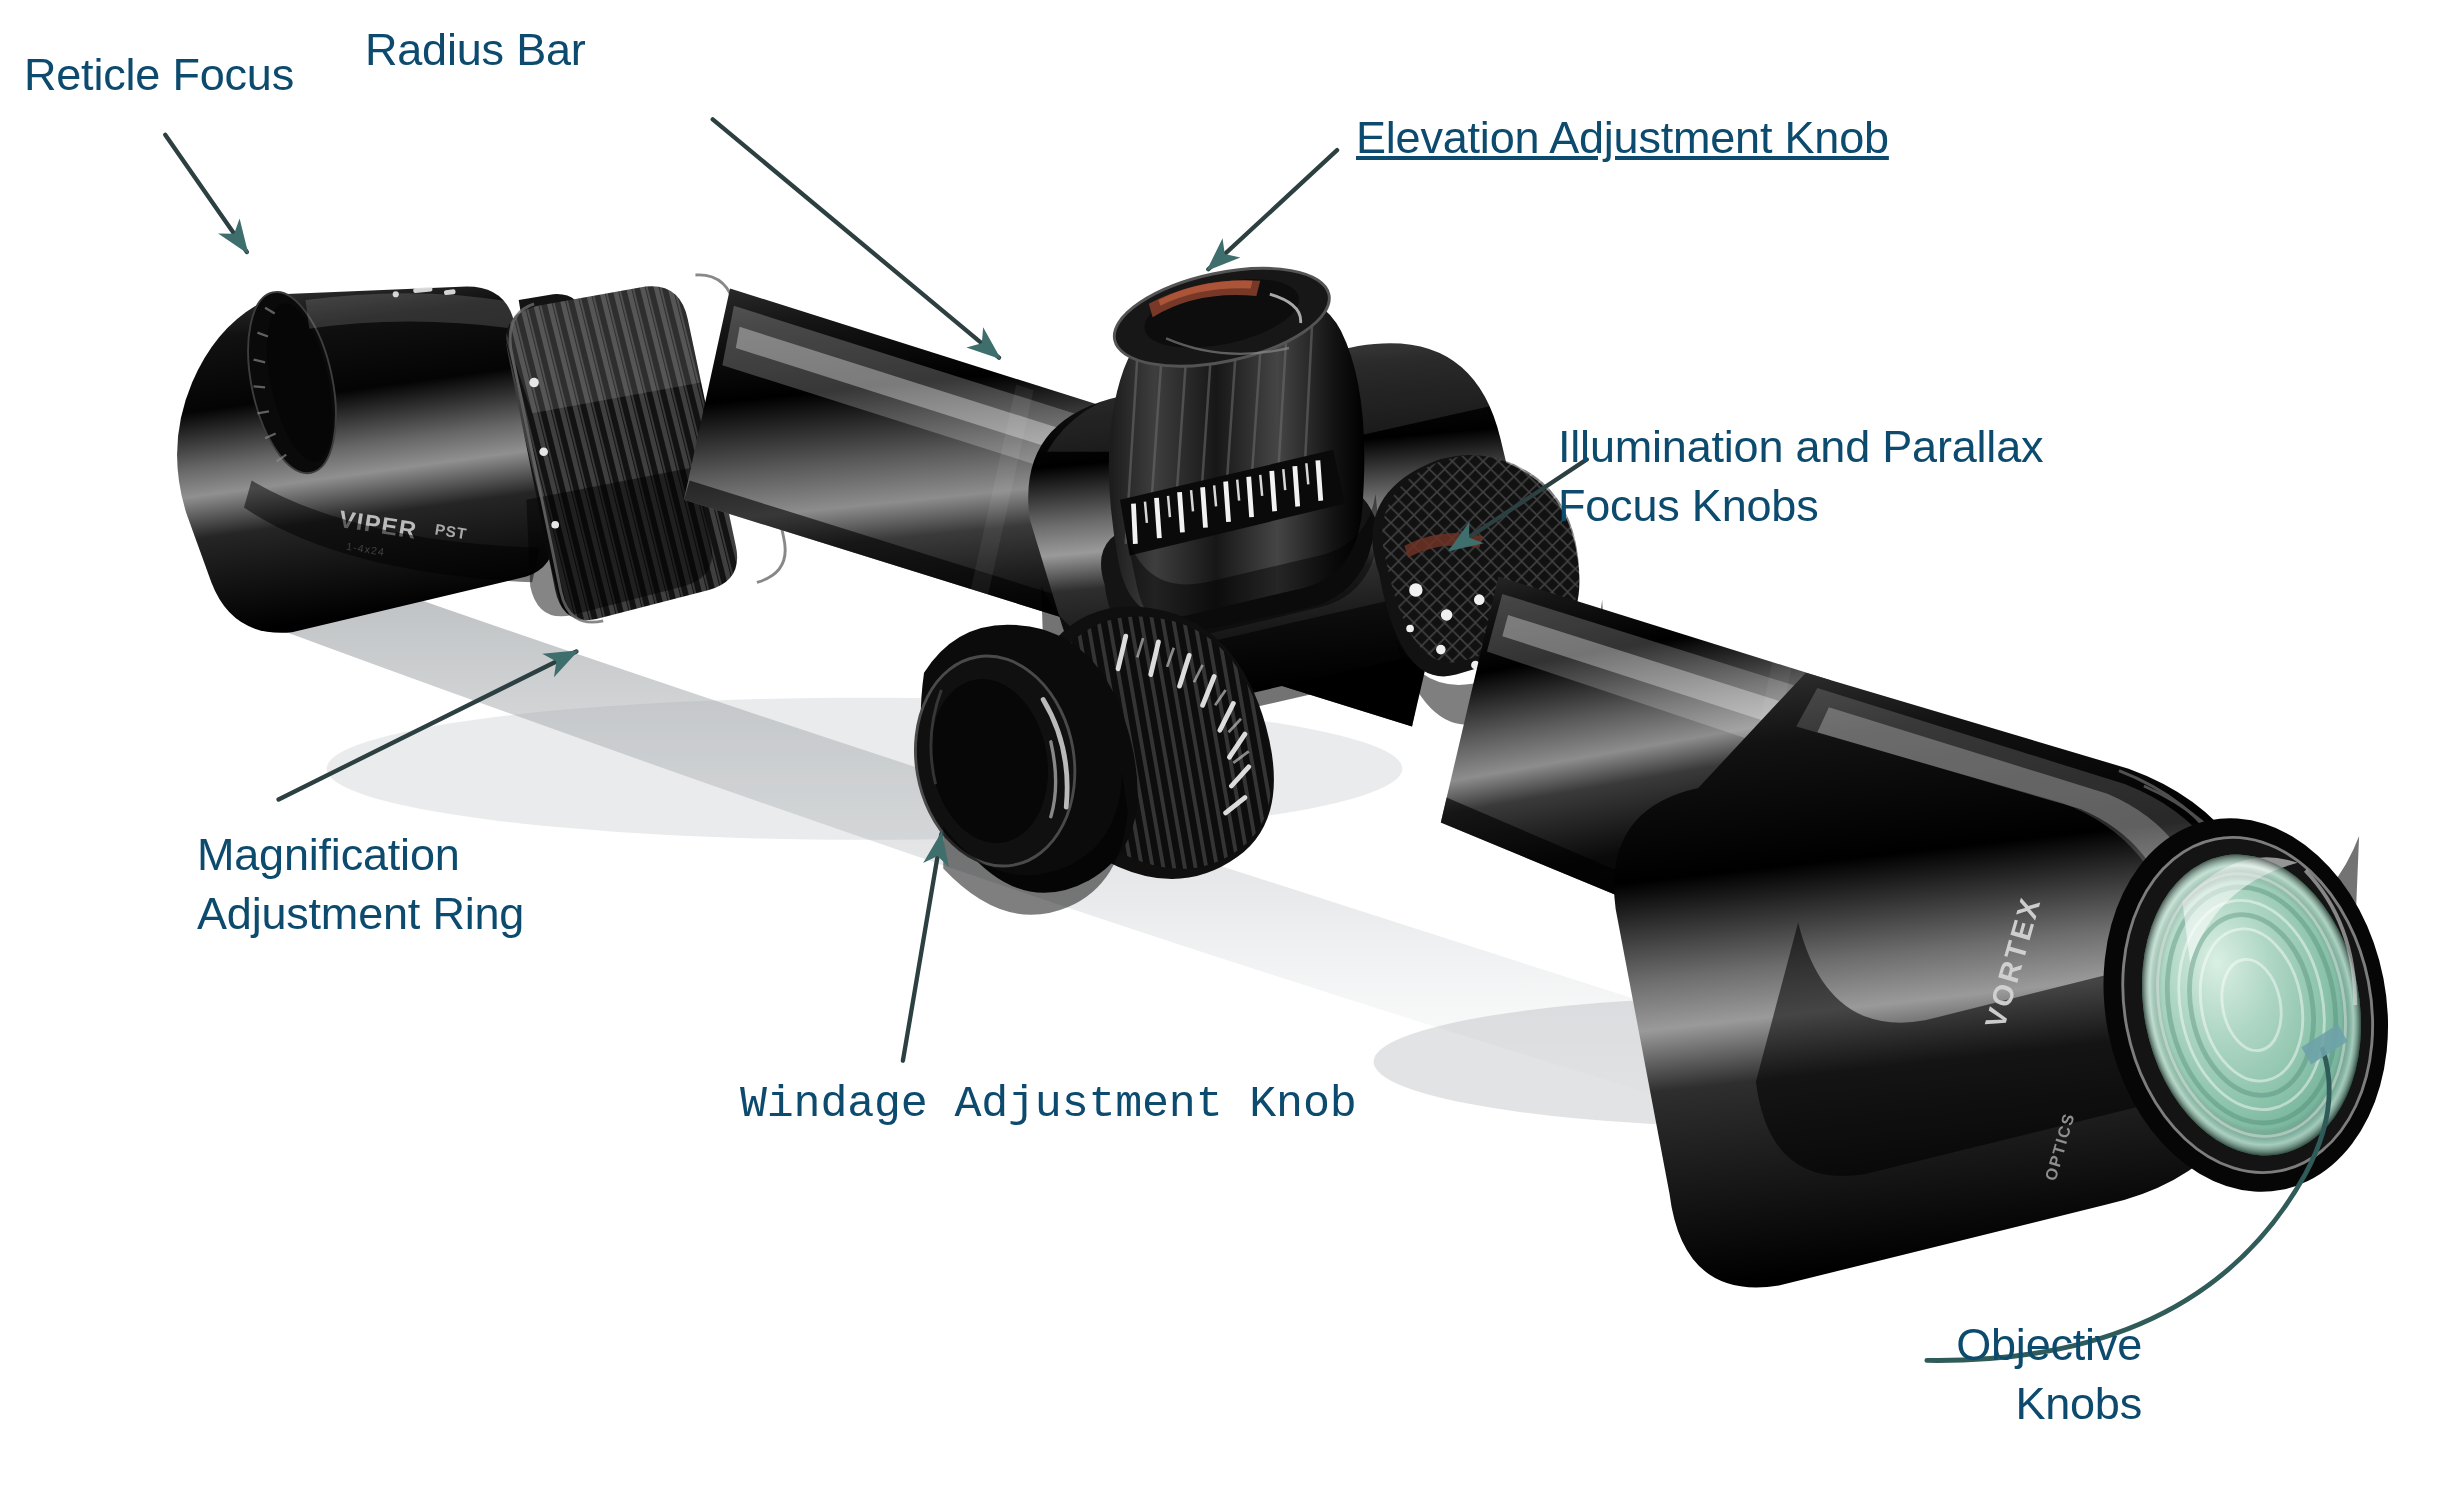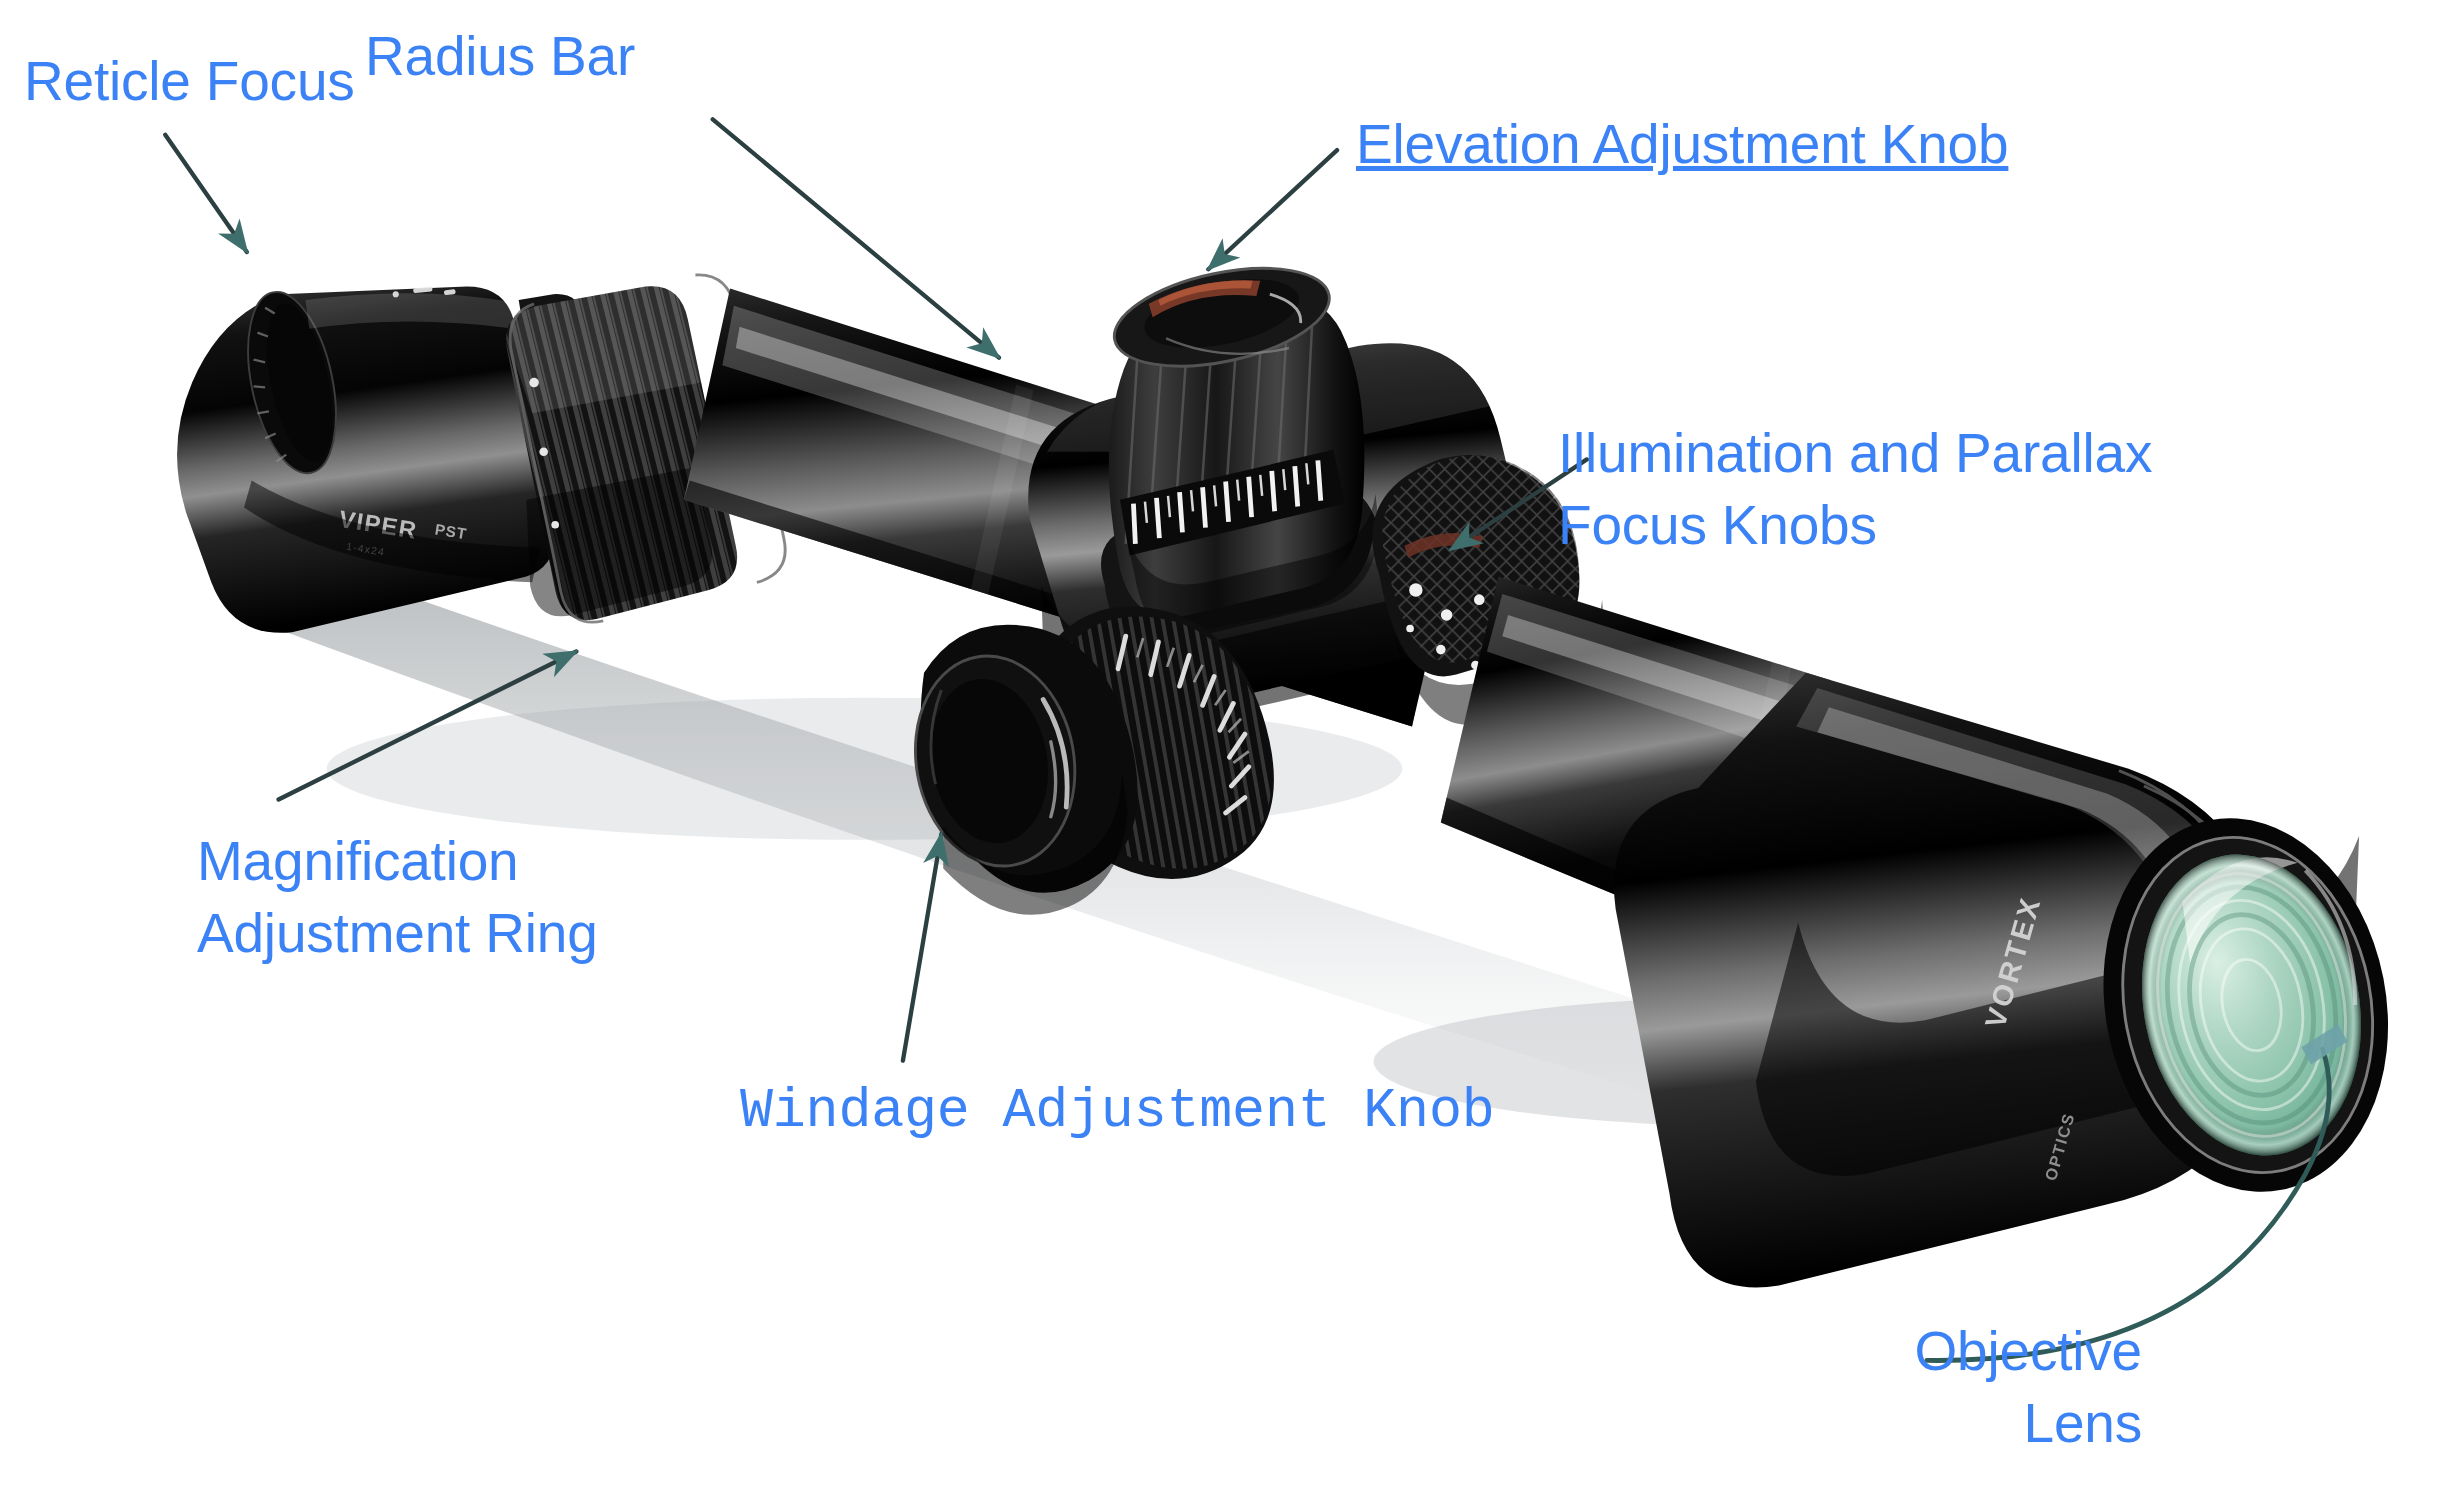--- a/index.html
+++ b/index.html
@@ -15,22 +15,22 @@
     background:#ffffff;
     overflow:hidden;
   }
   #scopeArt{
     position:absolute;
     left:0; top:0;
     width:2459px; height:1499px;
   }
   .callout{
     position:absolute;
-    color:#3b82f6;
-    font-size:55px;
+    color:#0c4a6e;
+    font-size:45px;
     line-height:1.30;
     letter-spacing:-0.2px;
     white-space:pre;
     font-weight:400;
   }
   .callout.two{ white-space:normal; }
   #overlay{
     position:absolute;
     left:0; top:0;
     width:2459px; height:1499px;
@@ -462,17 +462,17 @@
 
   <div class="callout two" style="left:197px; top:826px; width:596px;">
     <div>Magnification</div>
     <div>Adjustment Ring</div>
   </div>
 
   <div class="callout" style="left:740px; top:1076px;font-family:Liberation Mono, monospace;">Windage Adjustment Knob</div>
 
   <div class="callout two" style="left:1739px; top:1316px; width:403px;text-align:right;">
     <div>Objective</div>
-    <div>Lens</div>
+    <div>Knobs</div>
   </div>
 
 </div>
 
 
 </body></html>

